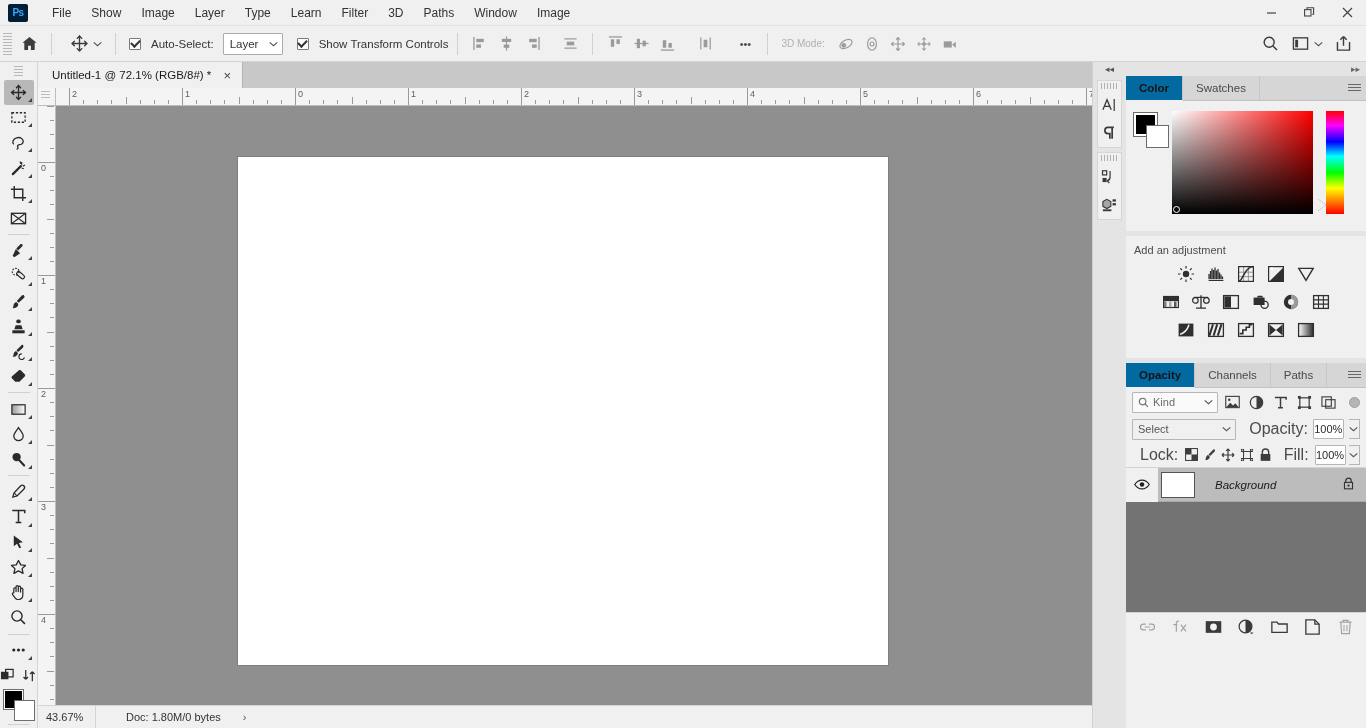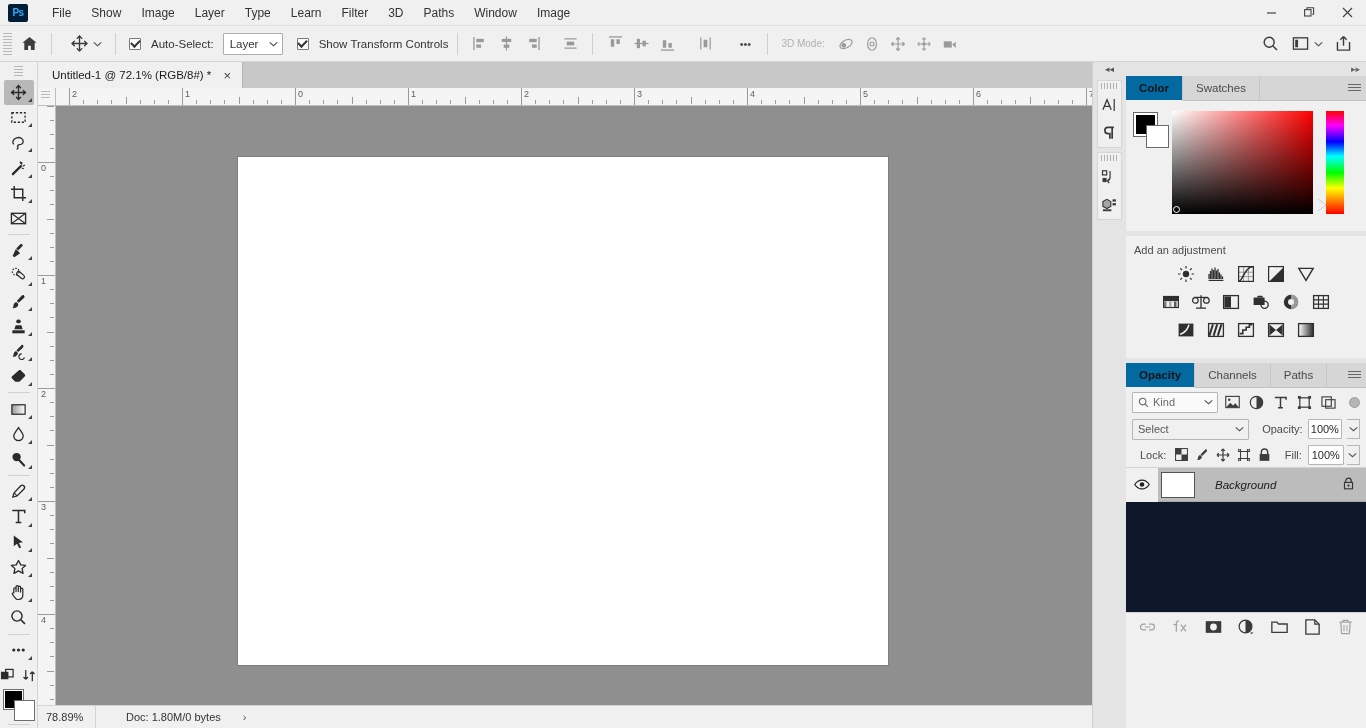--- a/index.html
+++ b/index.html
@@ -281,40 +281,40 @@
     background: #b5b5b5; border: 1px solid #9d9d9d;
   }
   .ly-blend {
     display: flex; align-items: center; height: 26px; padding: 0 6px; gap: 5px;
   }
   .blend-sel {
     width: 128px; height: 21px; background: #f0f0f0; border: 1px solid #b6b6b6;
     display: flex; align-items: center; padding: 0 3px 0 5px; color: #555; font-size: 11px; border-radius: 1px;
   }
   .blend-sel .chev { margin-left: auto; }
-  .lbl-sm { font-size: 11px; color: #4b4b4b; white-space: nowrap; padding-left: 8px; }
+  .lbl-sm { font-size: 16px; color: #4b4b4b; white-space: nowrap; padding-left: 8px; }
   .num-field {
     width: 38px; height: 20px; background: #fff; border: 1px solid #b6b6b6;
     display: flex; align-items: center; justify-content: center;
     font-size: 11px; color: #2a2a2a; border-radius: 1px;
   }
   .num-chev {
     width: 14px; height: 20px; border: 1px solid #b6b6b6; border-left: none;
     display: flex; align-items: center; justify-content: center; background: #f0f0f0; color: #555;
   }
   .ly-lock {
     display: flex; align-items: center; height: 26px; padding: 0 6px; gap: 3px;
     border-bottom: 1px solid #d4d4d4;
   }
   .lock-icon {
     width: 19px; height: 20px; display: flex; align-items: center; justify-content: center;
     color: #3d3d3d;
   }
 
-  .ly-list { background: #0f172a; height: 172px; position: relative; }
+  .ly-list { background: #737373; height: 172px; position: relative; }
   .ly-row {
     display: flex; align-items: center; height: 34px; background: #bcbcbc;
     border-bottom: 1px solid #a9a9a9;
   }
   .ly-eye {
     width: 32px; display: flex; align-items: center; justify-content: center;
     color: #1e1e1e; background: #f0f0f0; height: 34px;
   }
   .ly-thumb {
     width: 34px; height: 26px; background: #fff; border: 1px solid #555; margin-left: 3px; flex: none;
@@ -839,21 +839,21 @@
       <div class="rt rv-mid" style="top: 564.5px;"></div>
       <div class="rt rv-minor" style="top: 578.625px;"></div>
       <div class="rt rv-minor" style="top: 592.75px;"></div>
     </div>
 
   <div class="canvas-area">
     <div class="canvas-doc"></div>
   </div>
 
   <div class="statusbar">
-    <div class="st-zoom">78.89%</div>
+    <div class="st-zoom">43.67%</div>
     <div class="st-doc">Doc: 1.80M/0 bytes</div>
     <div class="st-arrow">›</div>
   </div>
 
   <div class="rail">
     <div class="rail-top">◂◂</div>
     <div class="rail-group">
       <div class="rail-grip">
           <i></i>
         </div>

